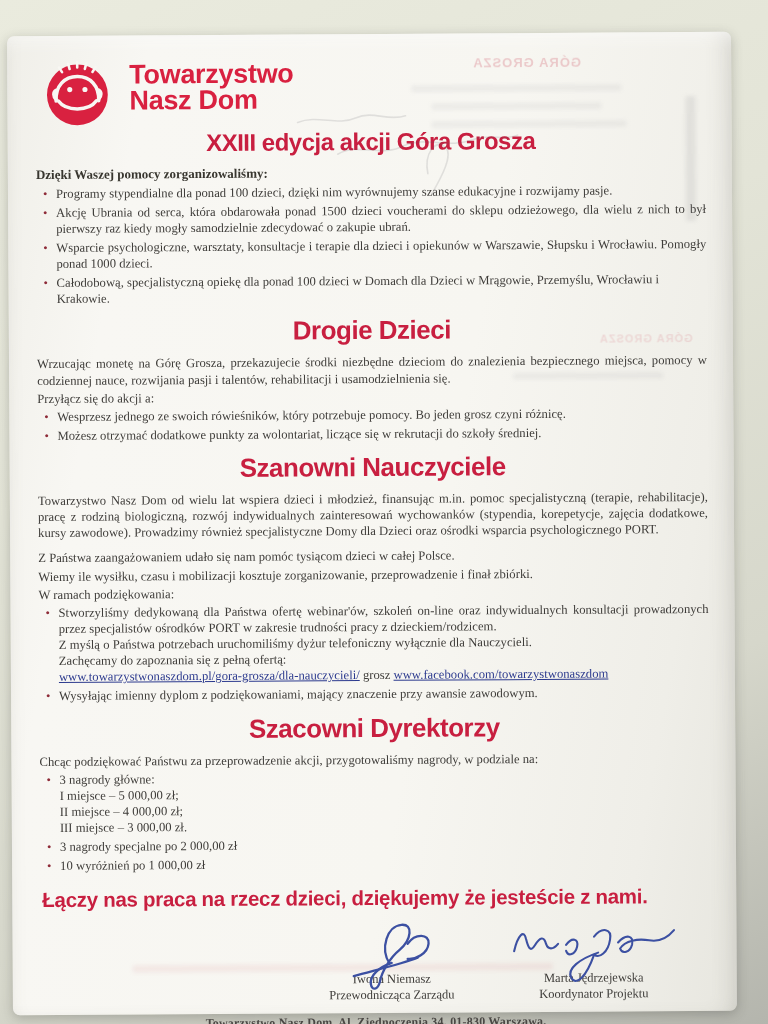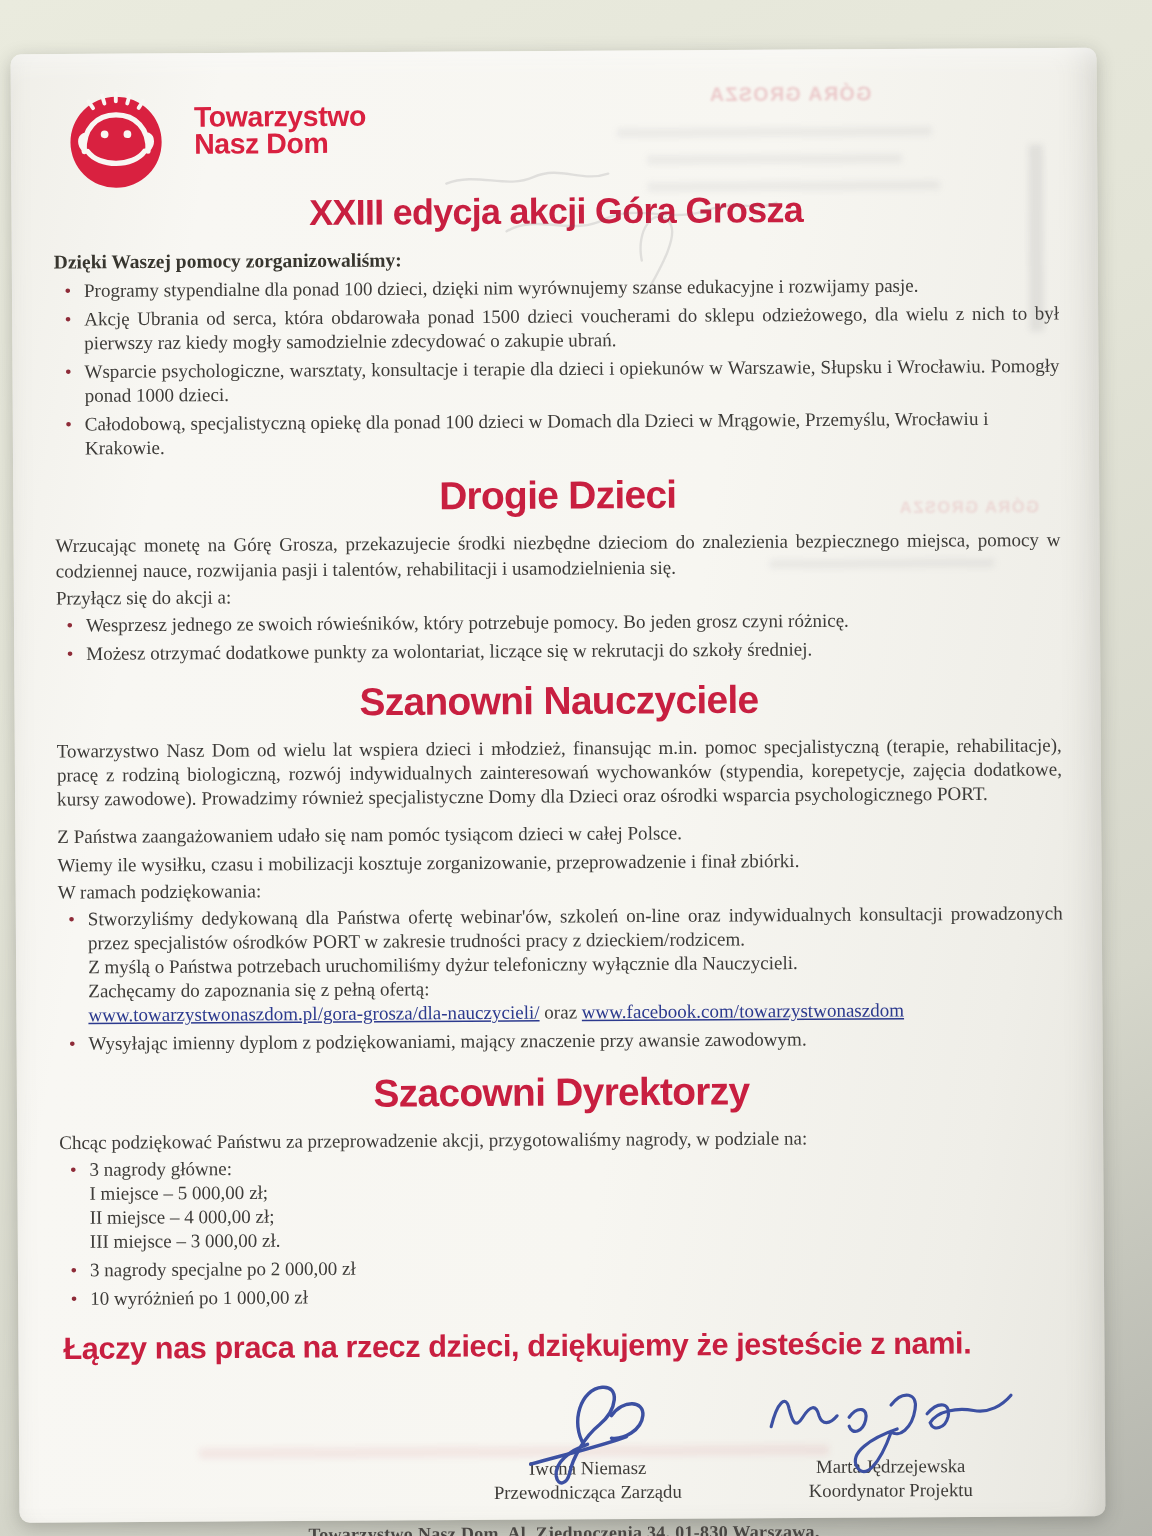--- a/index.html
+++ b/index.html
@@ -22,21 +22,21 @@
   .bb3{top:88px;right:105px;width:195px;height:6px;}
   .bb4{top:340px;right:70px;width:150px;height:6px;}
   .bb5{bottom:42px;left:120px;width:420px;height:7px;background:rgba(200,90,100,.10);}
   .bbv{top:64px;right:36px;width:10px;height:125px;background:rgba(105,105,112,.12);}
   .hand-bleed{position:absolute;top:50px;left:270px;opacity:.55;}
   
   .header{position:relative;height:74px;}
   .logo{display:flex;align-items:center;gap:14px;margin-left:4px;}
   .logo svg{width:76px;height:76px;flex:none;}
   .logo-text{font-family:"Liberation Sans",sans-serif;font-weight:bold;color:#d92140;
-    font-size:19px;line-height:.95;letter-spacing:-.3px;margin-top:-6px;}
+    font-size:27px;line-height:.95;letter-spacing:-.3px;margin-top:-6px;}
   .title{font-family:"Liberation Sans",sans-serif;font-weight:bold;color:#c81f40;
     font-size:24px;letter-spacing:-.5px;text-align:center;margin:2px 0 9px;}
   
   .txt{font-size:12.7px;line-height:1.27;color:#3e3c39;}
   .lead{font-weight:bold;font-size:13px;margin:0 0 2px;color:#38362f;}
   .bullet{display:flex;margin:0 0 3px;}
   .dot{flex:0 0 20px;width:20px;box-sizing:border-box;padding-left:7px;color:#8e2b38;}
   .dot::before{content:"•";}
   .bt{flex:1;}
   .just{display:block;text-align:justify;}
@@ -148,21 +148,21 @@
       <p class="para">Wiemy ile wysiłku, czasu i mobilizacji kosztuje zorganizowanie, przeprowadzenie i finał zbiórki.</p>
       <p class="para">W ramach podziękowania:</p>
       <div class="bullet">
         <span class="dot"></span>
         <div class="bt">
           <span class="just">Stworzyliśmy dedykowaną dla Państwa ofertę webinar'ów, szkoleń on-line oraz indywidualnych konsultacji prowadzonych przez specjalistów ośrodków PORT w zakresie trudności pracy z dzieckiem/rodzicem.</span>
           <div>Z myślą o Państwa potrzebach uruchomiliśmy dyżur telefoniczny wyłącznie dla Nauczycieli.</div>
           <div>Zachęcamy do zapoznania się z pełną ofertą:</div>
           <div>
             <span class="link">www.towarzystwonaszdom.pl/gora-grosza/dla-nauczycieli/</span>
-            <span>oraz</span>
+            <span>grosz</span>
             <span class="link">www.facebook.com/towarzystwonaszdom</span>
           </div>
         </div>
       </div>
       <div class="bullet">
         <span class="dot"></span>
         <span class="bt">Wysyłając imienny dyplom z podziękowaniami, mający znaczenie przy awansie zawodowym.</span>
       </div>
     </section>
 

